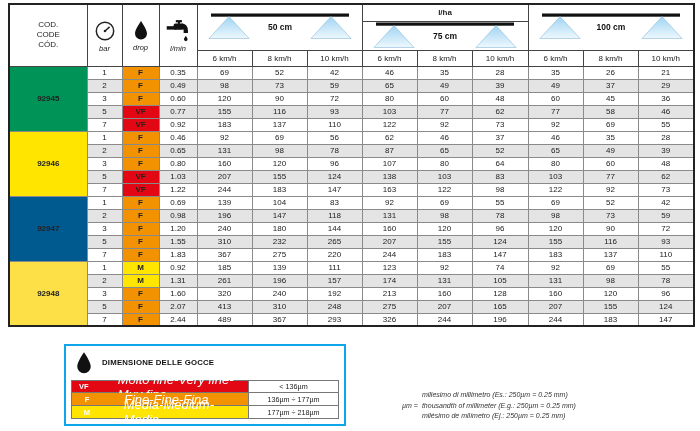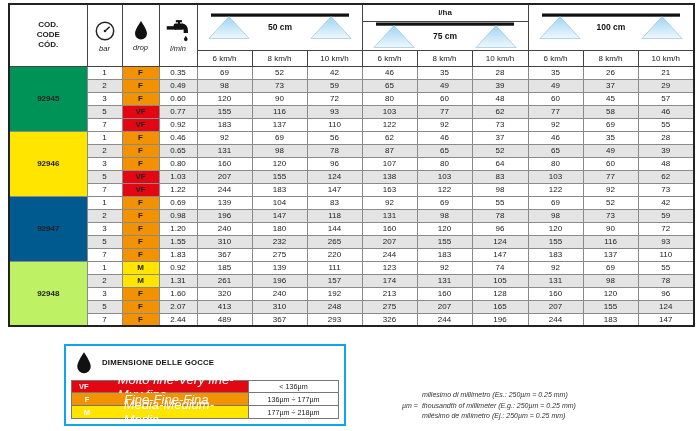--- a/index.html
+++ b/index.html
@@ -4,21 +4,21 @@
 <style>
   * { box-sizing: border-box; margin: 0; padding: 0; }
   html,body { width:700px; height:431px; background:#fff; font-family:"Liberation Sans", sans-serif; overflow:hidden; }
   #sheet { position:relative; width:700px; height:431px; background:#fff; }
 
   
   table.spec { position:absolute; left:8px; top:3px; width:687px; border-collapse:collapse; table-layout:fixed; }
   table.spec th, table.spec td { border:1px solid #8a8a8a; font-size:8px; color:#222; text-align:center; vertical-align:middle; padding:0; }
   table.spec { border:2px solid #222; }
   table.spec thead th { background:#fff; border-color:#444; }
-  th.code-head { font-weight:bold; font-size:8.5px; line-height:1.3; color:#111; }
+  th.code-head { font-weight:normal; font-size:8.5px; line-height:1.3; color:#111; }
   th.icon-head { vertical-align:bottom; }
   .icon-head .ic { display:block; margin:4px auto 2px auto; }
   .icon-lab { display:block; font-style:italic; font-weight:normal; font-size:7.5px; color:#222; padding-bottom:2px; }
   th.lha-head { font-weight:bold; font-size:9.5px; height:17px; }
   th.spray-head { vertical-align:bottom; height:28px; }
   th.speed-head { font-weight:normal; font-size:8px; height:16px; }
   tbody td { height:13px; background:#fff; }
   tbody tr.alt td { background:#e4e4e4; }
   td.code-cell { color:#fff; font-weight:bold; font-size:9px; border-color:#444; }
   td.drop-cell { color:#fff; font-weight:bold; font-size:7.5px; }
@@ -178,21 +178,21 @@
           <td class="drop-cell" style="background: rgb(243, 146, 0);">F</td>
           <td class="col-darkr">0.60</td>
           <td>120</td>
           <td>90</td>
           <td class="col-darkr">72</td>
           <td>80</td>
           <td>60</td>
           <td class="col-darkr">48</td>
           <td>60</td>
           <td>45</td>
-          <td>57</td>
+          <td>36</td>
         </tr>
         <tr class="alt">
           <td>5</td>
           <td class="drop-cell" style="background: rgb(227, 6, 19);">VF</td>
           <td class="col-darkr">0.77</td>
           <td>155</td>
           <td>116</td>
           <td class="col-darkr">93</td>
           <td>103</td>
           <td>77</td>
@@ -351,21 +351,21 @@
           <td>275</td>
           <td class="col-darkr">220</td>
           <td>244</td>
           <td>183</td>
           <td class="col-darkr">147</td>
           <td>183</td>
           <td>137</td>
           <td>110</td>
         </tr>
         <tr>
-          <td rowspan="5" class="code-cell" style="background: #bef264;">92948</td>
+          <td rowspan="5" class="code-cell" style="background: #fde047;">92948</td>
           <td>1</td>
           <td class="drop-cell" style="background: rgb(255, 229, 0);">M</td>
           <td class="col-darkr">0.92</td>
           <td>185</td>
           <td>139</td>
           <td class="col-darkr">111</td>
           <td>123</td>
           <td>92</td>
           <td class="col-darkr">74</td>
           <td>92</td>

